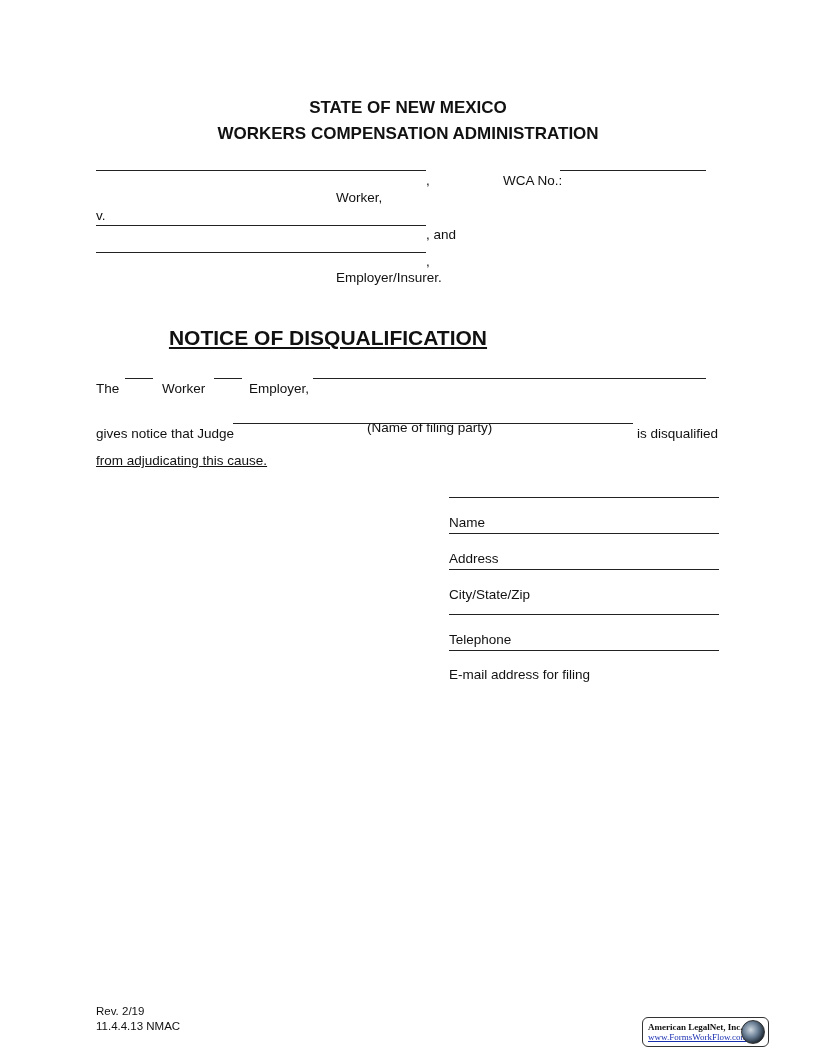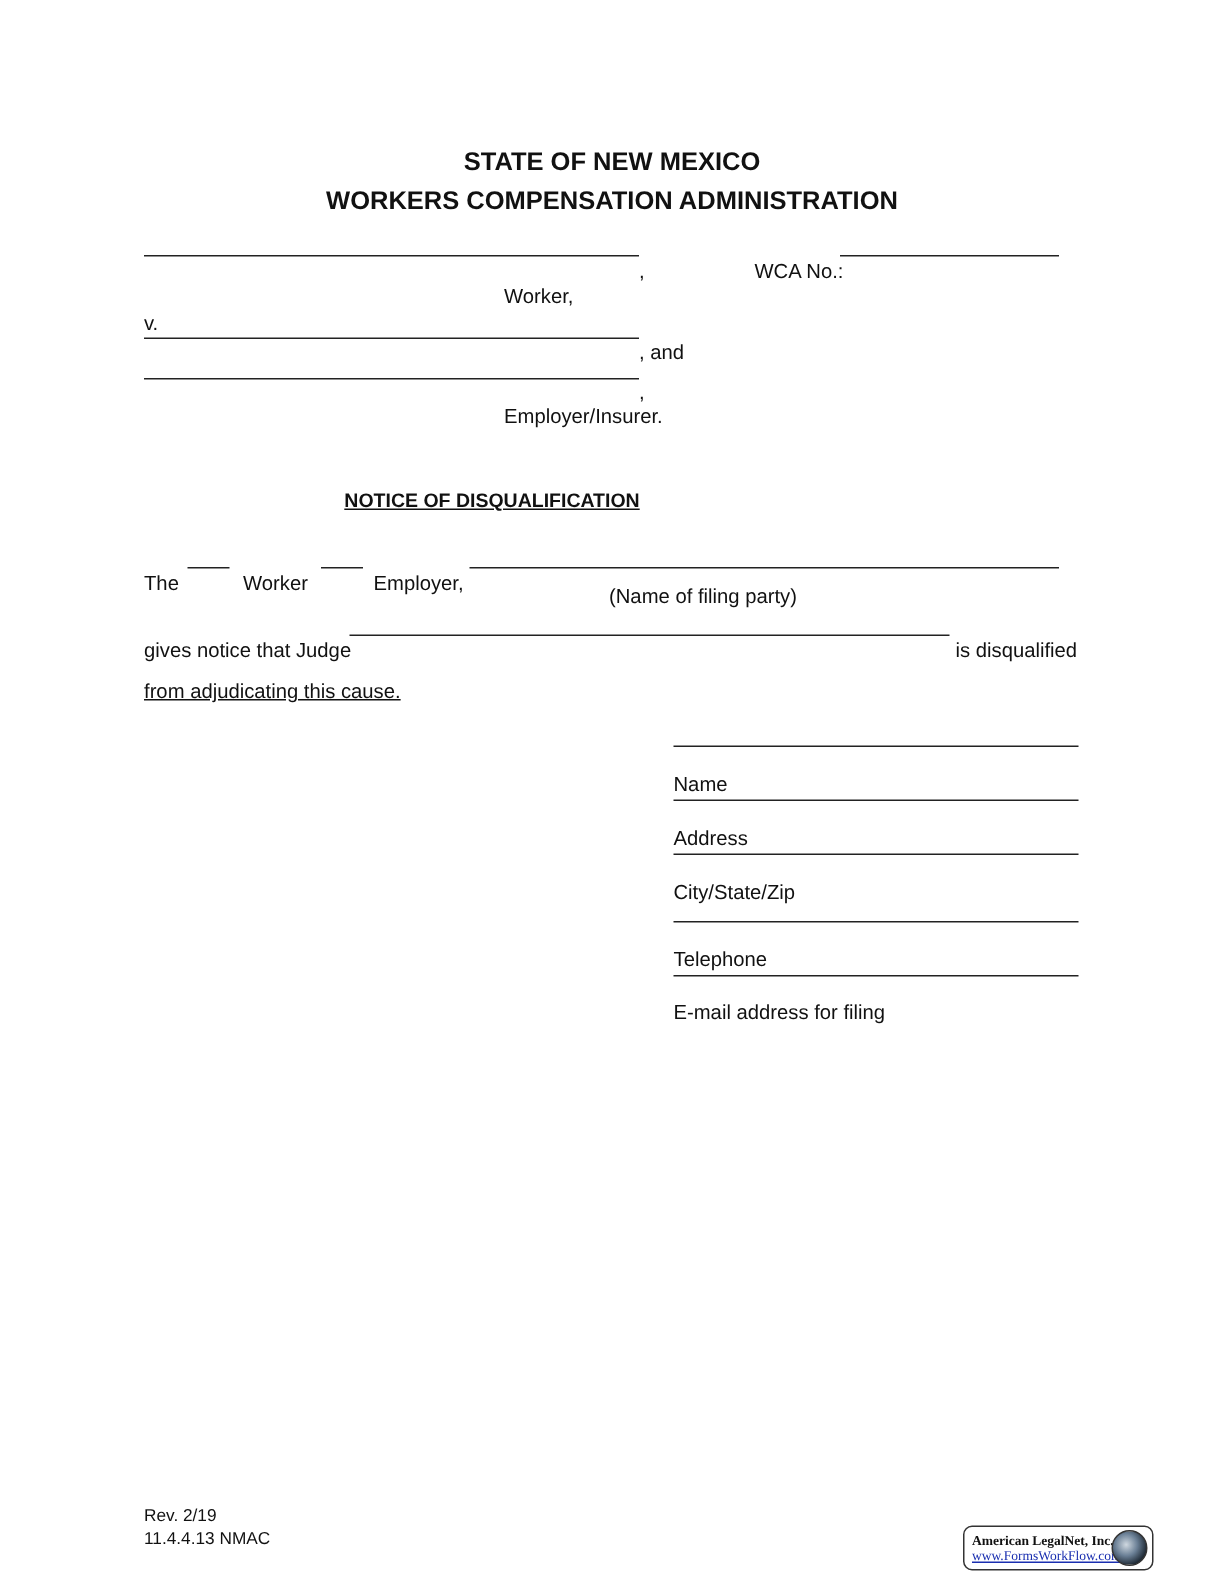--- a/index.html
+++ b/index.html
@@ -2,21 +2,21 @@
 <html><head>
   <meta charset="utf-8">
   <style>
     html, body { margin: 0; padding: 0; background: #ffffff; }
     body { width: 816px; height: 1056px; position: relative; overflow: hidden;
            font-family: "Liberation Sans", "DejaVu Sans", sans-serif; color: #111; }
     .abs { position: absolute; white-space: nowrap; }
     .title { font-weight: bold; font-size: 17px; text-align: center; width: 816px; left: 0; }
     .txt { font-size: 13.5px; }
     .line { position: absolute; height: 0; border-bottom: 1px solid #222; }
-    .heading { font-weight: bold; font-size: 13px; text-decoration: underline; text-align: center; width: 656px; left: 0; }
+    .heading { font-weight: bold; font-size: 21px; text-decoration: underline; text-align: center; width: 656px; left: 0; }
     .foot { font-size: 11.5px; }
     .logo { position: absolute; left: 642px; top: 1017px; width: 125px; height: 28px;
             border: 1.5px solid #333; border-radius: 6px; background: #fff; }
     .logo .l1 { position: absolute; left: 5px; top: 4px; font-family: "Liberation Serif", serif; font-size: 9px; font-weight: bold; color: #111; }
     .logo .l2 { position: absolute; left: 5px; top: 14px; font-family: "Liberation Serif", serif; font-size: 9px; color: #1a2fb0; text-decoration: underline; }
     .logo .globe { position: absolute; right: 3px; top: 2px; width: 22px; height: 22px; border-radius: 50%;
                    background: radial-gradient(circle at 40% 40%, #cfd8e0 0%, #6a7f95 40%, #1d2833 75%); border: 1px solid #333; }
   </style>
 </head>
 <body>
@@ -37,21 +37,21 @@
 <div class="abs txt" style="left:336px; top:270px;">Employer/Insurer.</div>
 
 <div class="abs heading" style="top:326px;">NOTICE OF DISQUALIFICATION</div>
 
 <div class="abs txt" style="left:96px; top:381px;">The</div>
 <div class="line" style="left:125px; top:378px; width:28px;"></div>
 <div class="abs txt" style="left:162px; top:381px;">Worker</div>
 <div class="line" style="left:214px; top:378px; width:28px;"></div>
 <div class="abs txt" style="left:249px; top:381px;">Employer,</div>
 <div class="line" style="left:313px; top:378px; width:393px;"></div>
-<div class="abs txt" style="left:367px; top:390px;margin-left:39px;">(Name of filing party)</div>
+<div class="abs txt" style="left:367px; top:420px;">(Name of filing party)</div>
 
 <div class="abs txt" style="left:96px; top:426px;">gives notice that Judge</div>
 <div class="line" style="left:233px; top:423px; width:400px;"></div>
 <div class="abs txt" style="left:637px; top:426px;">is disqualified</div>
 <div class="abs txt" style="left:96px; top:453px;text-decoration:underline;">from adjudicating this cause.</div>
 
 <div class="line" style="left:449px; top:497px; width:270px;"></div>
 <div class="abs txt" style="left:449px; top:515px;">Name</div>
 <div class="line" style="left:449px; top:533px; width:270px;"></div>
 <div class="abs txt" style="left:449px; top:551px;text-align:center;">Address</div>

